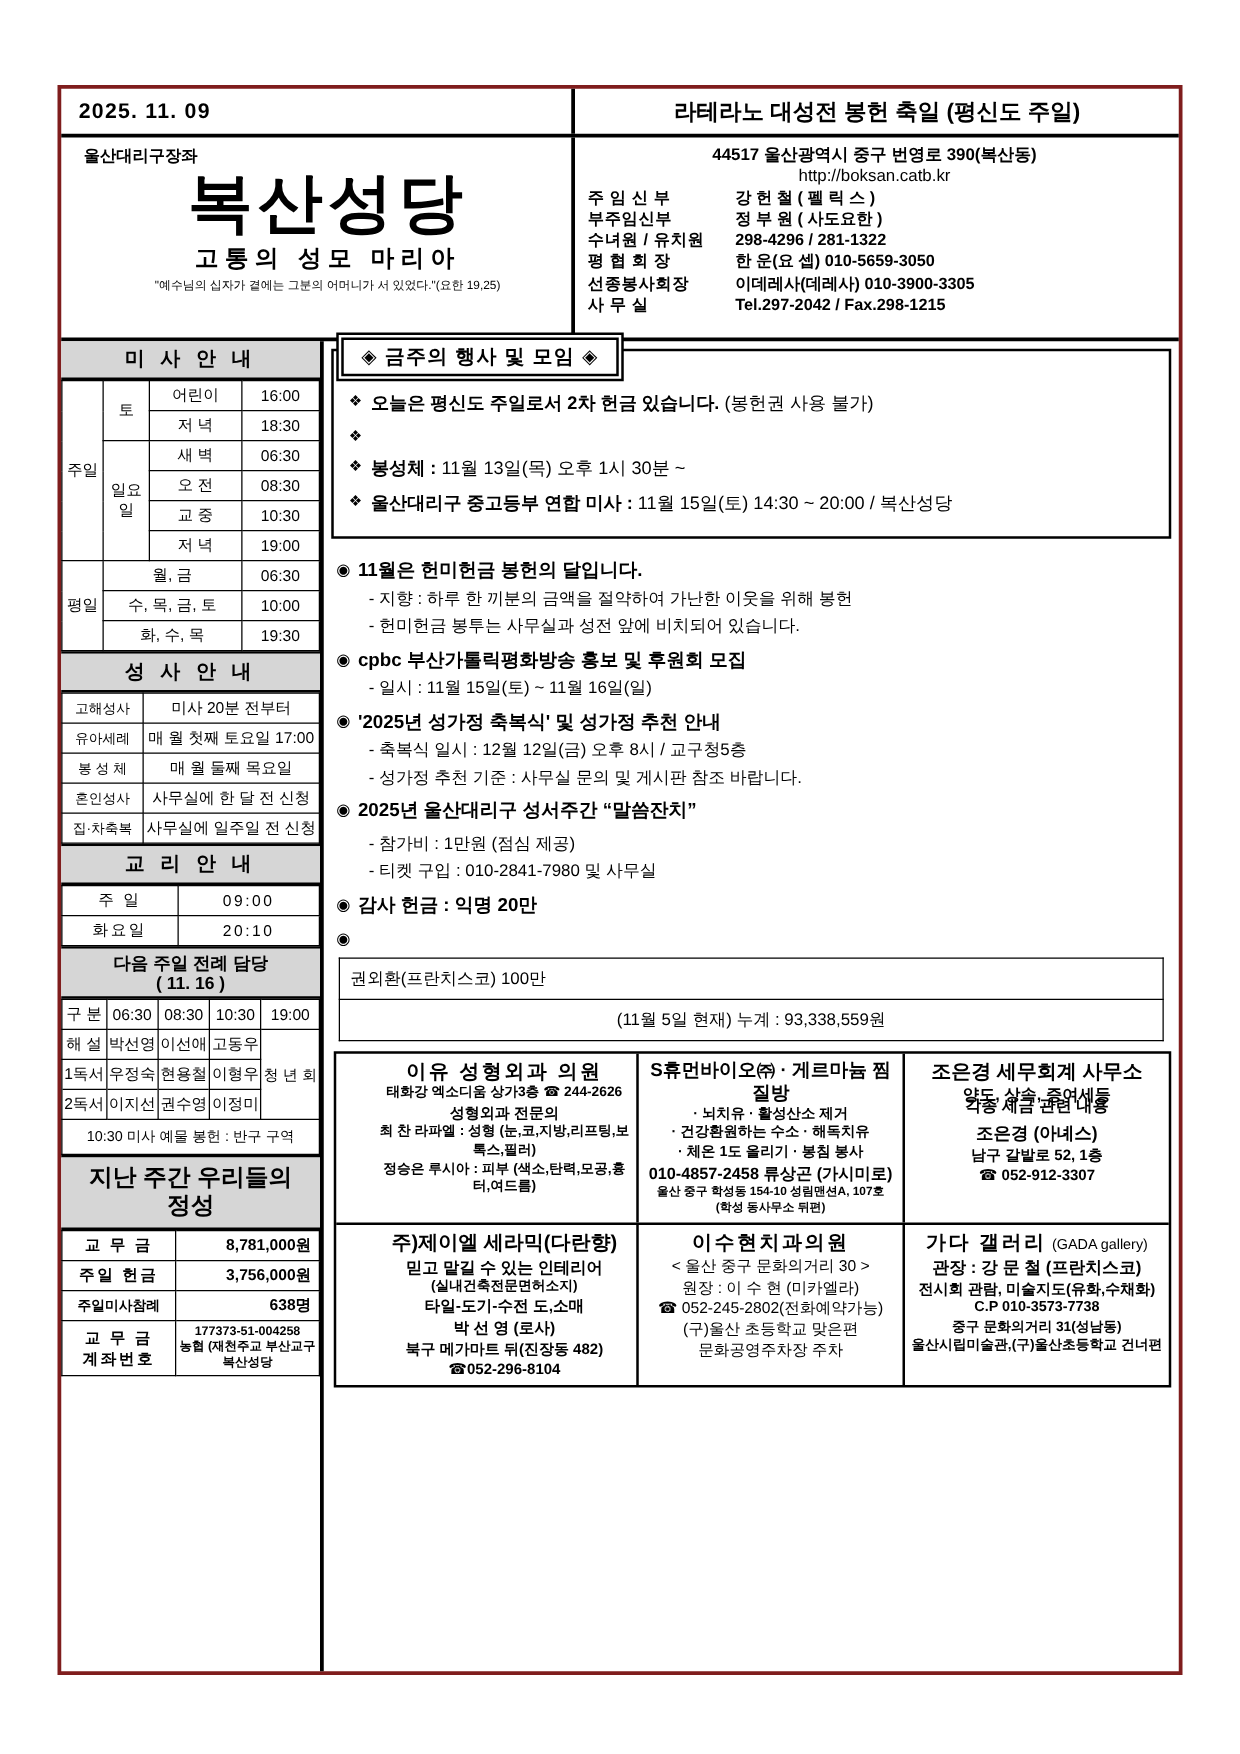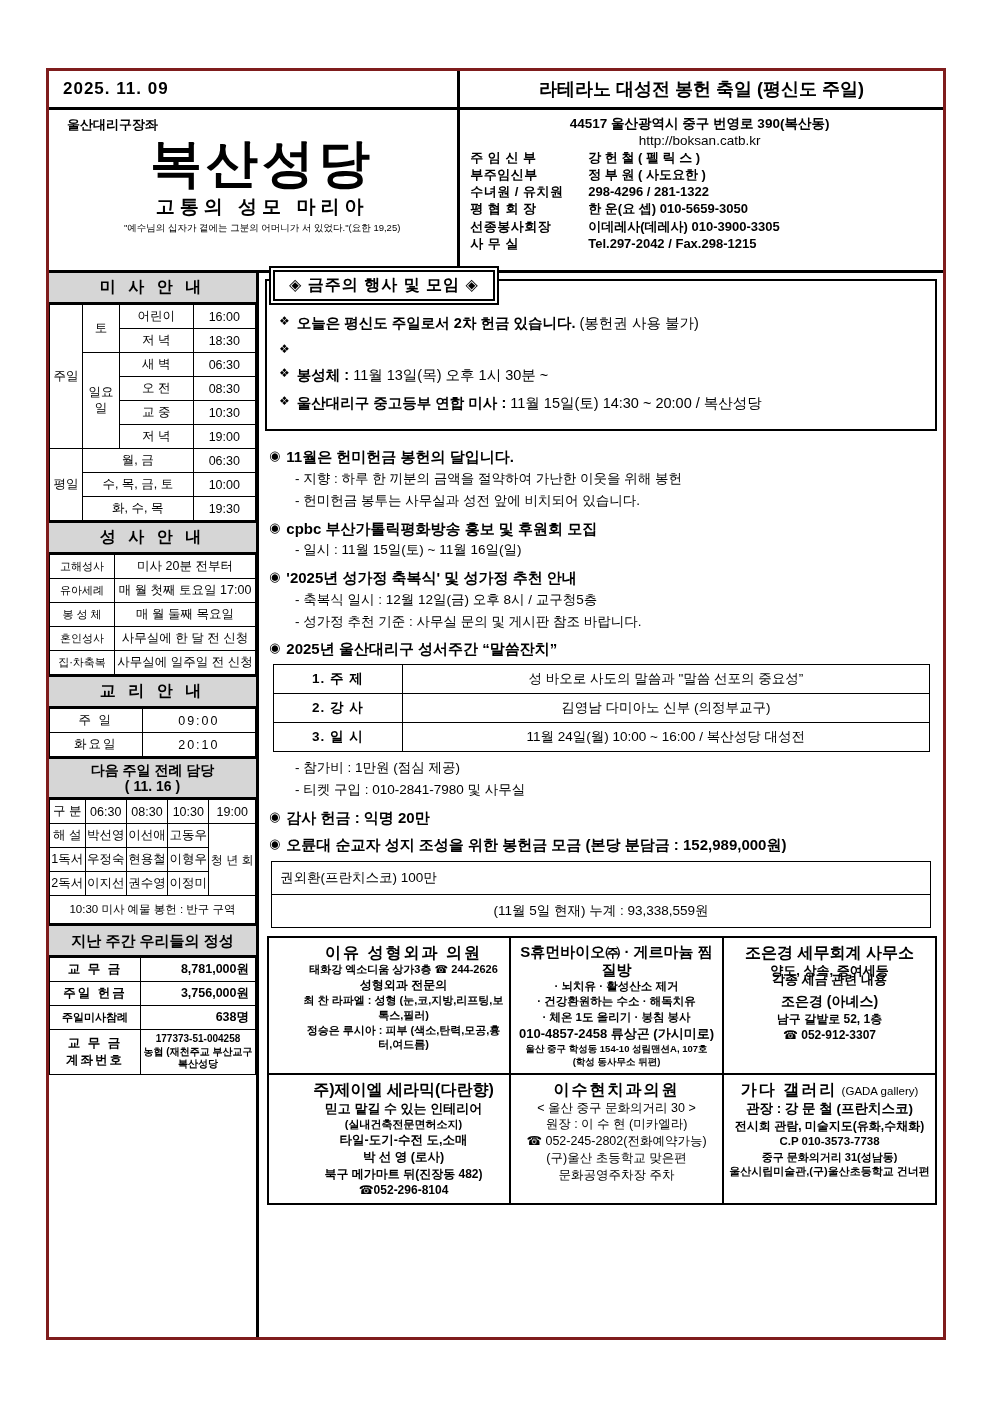--- a/index.html
+++ b/index.html
@@ -269,21 +269,21 @@
               <td>이지선</td>
               <td>권수영</td>
               <td>이정미</td>
             </tr>
           </tbody>
             </table>
           <div class="duty-note">10:30 미사 예물 봉헌 : 반구 구역</div>
         </div>
 
         <div class="sec" style="border-bottom:none">
-          <div class="sec-title sm" style="font-size:15px;padding:6px 16px">지난 주간 우리들의 정성</div>
+          <div class="sec-title sm" style="font-size:19px;padding:6px 16px">지난 주간 우리들의 정성</div>
           <table class="grid off">
             <tbody>
                 <tr>
               <td class="k">교 무 금</td>
               <td class="v">8,781,000원</td>
             </tr>
             <tr>
               <td class="k">주일 헌금</td>
               <td class="v">3,756,000원</td>
             </tr>
@@ -351,48 +351,31 @@
           </div>
           <div class="n-sub">- 축복식 일시 : 12월 12일(금) 오후 8시 / 교구청5층</div>
           <div class="n-sub">- 성가정 추천 기준 : 사무실 문의 및 게시판 참조 바랍니다.</div>
 
           <div class="n-item">
             <span class="n-bullet">◉</span>
             <span>2025년 울산대리구 성서주간 “말씀잔치”</span>
           </div>
         </div>
 
-        <table class="wordtbl">
-          <tbody>
-              <tr>
-            <td class="k">1. 주 제</td>
-            <td class="v">성 바오로 사도의 말씀과 "말씀 선포의 중요성”</td>
-          </tr>
-          <tr>
-            <td class="k">2. 강 사</td>
-            <td class="v">김영남 다미아노 신부 (의정부교구)</td>
-          </tr>
-          <tr>
-            <td class="k">3. 일 시</td>
-            <td class="v">11월 24일(월) 10:00 ~ 16:00 / 복산성당 대성전</td>
-          </tr>
-        </tbody>
-          </table>
 
         <div class="notices" style="padding-top:4px">
           <div class="n-sub">- 참가비 : 1만원 (점심 제공)</div>
           <div class="n-sub">- 티켓 구입 : 010-2841-7980 및 사무실</div>
 
           <div class="n-item">
             <span class="n-bullet">◉</span>
             <span>감사 헌금 : 익명 20만</span>
           </div>
           <div class="n-item">
             <span class="n-bullet">◉</span>
-            <span>오륜대 순교자 성지 조성을 위한 봉헌금 모금 (본당 분담금 : 152,989,000원)</span>
           </div>
         </div>
 
         <table class="fundtbl">
           <tbody>
               <tr>
             <td>권외환(프란치스코) 100만</td>
           </tr>
           <tr>
             <td class="c">(11월 5일 현재) 누계 : 93,338,559원</td>

